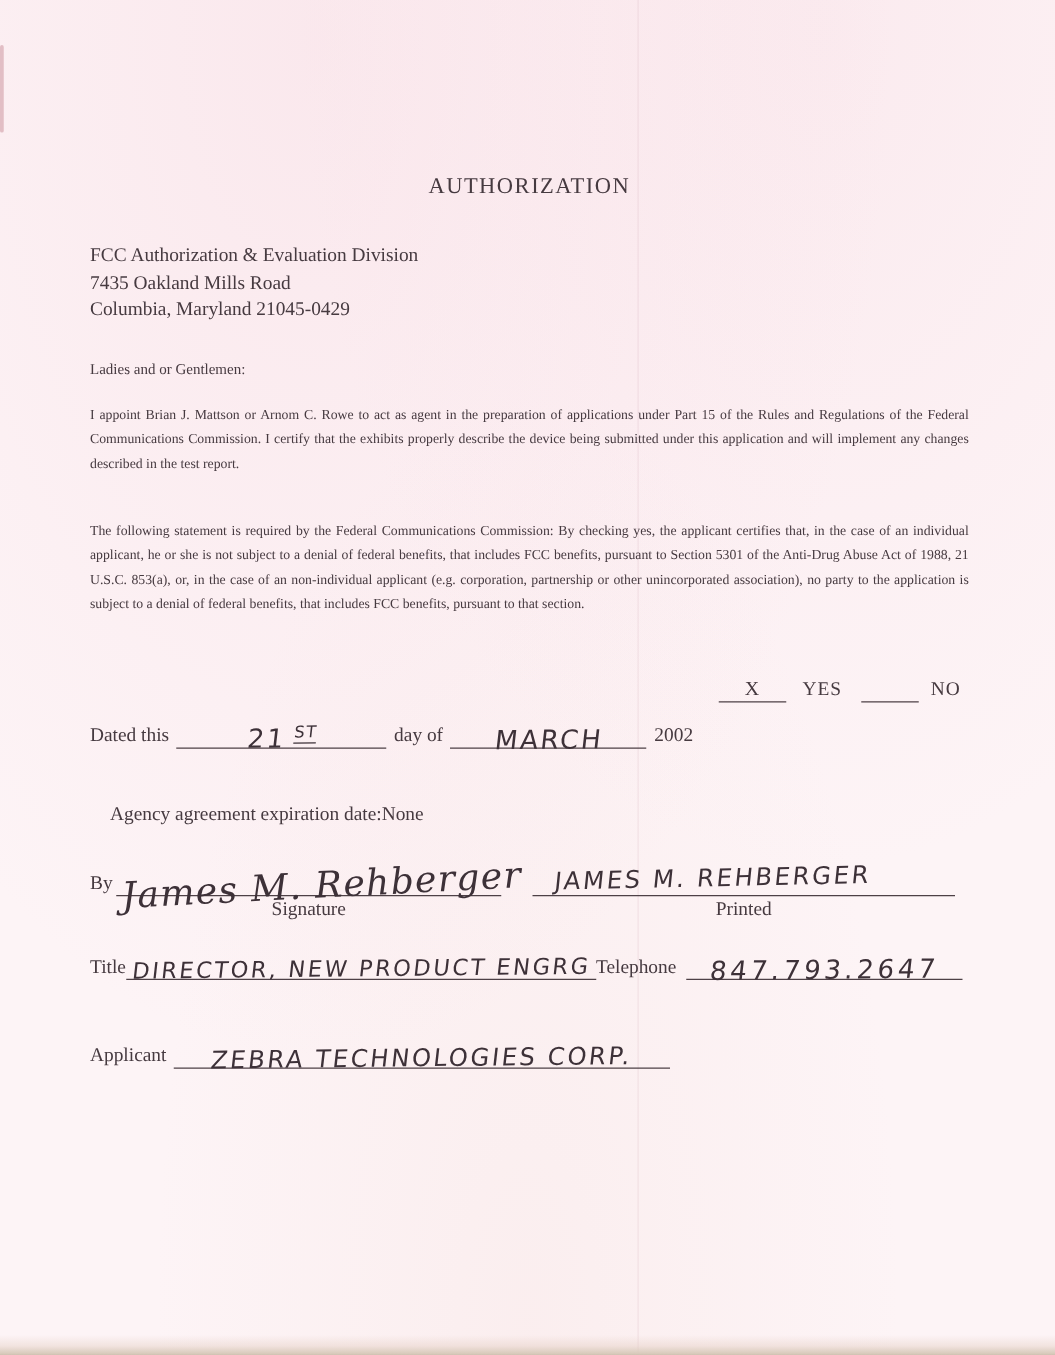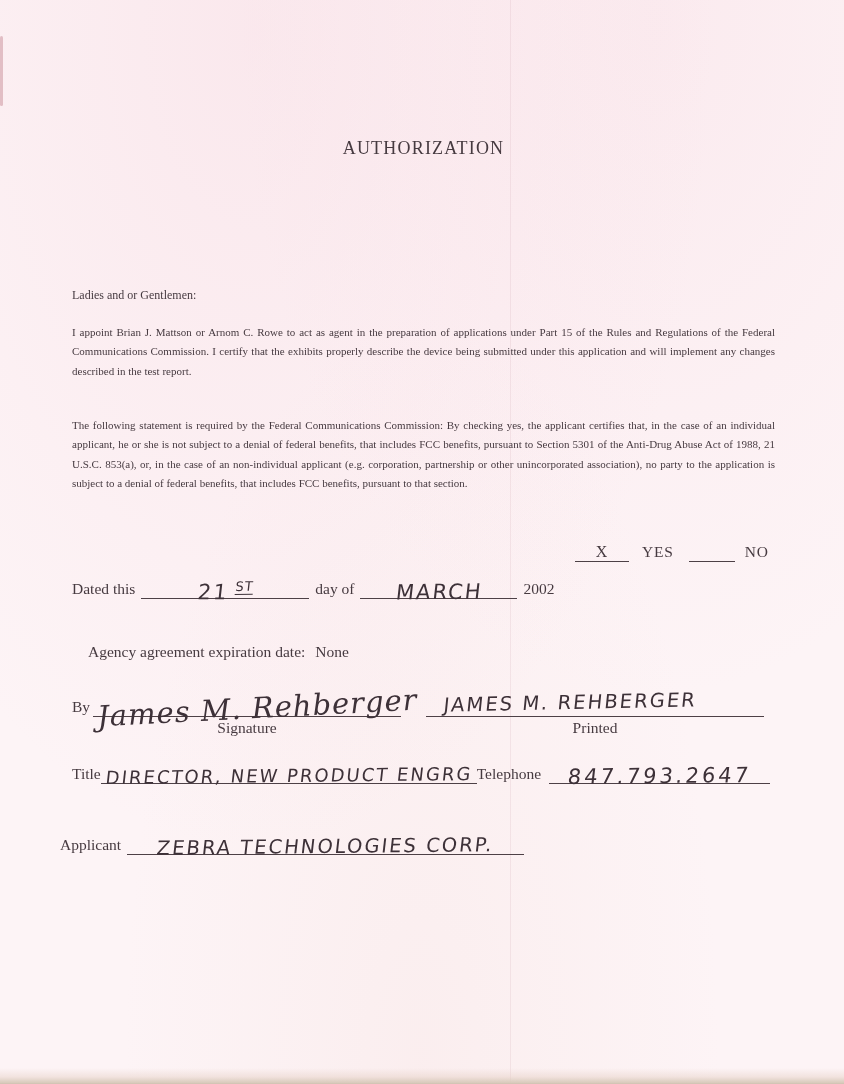--- a/index.html
+++ b/index.html
@@ -127,21 +127,21 @@
   }
   .hand-day sup {
     font-size: 13px;
     border-bottom: 1.5px solid #3d3138;
     letter-spacing: 1px;
   }
   .hand-month { font-size: 21px; position: relative; bottom: -2px; }
 
   
   .agency { top: 643px; left: 88px; }
-  .agency .value { margin-left: 10px; }
+  .agency .value { }
 
   
   .sigrow { position: absolute; top: 672px; left: 72px; width: 703px; height: 70px; font-size: 15.5px; }
   .by-label { position: absolute; left: 0; top: 26px; }
   .sig-line {
     position: absolute; left: 21px; top: 0;
     width: 308px; height: 44px;
     border-bottom: 1.2px solid #4d4046;
   }
   .sig-script {
@@ -165,34 +165,39 @@
   .printed-caption { position: absolute; left: 354px; top: 47px; width: 338px; text-align: center; }
 
   
   .titlerow { top: 763px; left: 72px; }
   .title-blank { width: 376px; }
   .hand-title { font-size: 18px; position: relative; bottom: -2px; }
   .tel-blank { width: 221px; margin-left: 8px; }
   .hand-tel { font-size: 21px; position: relative; bottom: -1px; letter-spacing: 3px; }
 
   
-  .applicantrow { top: 834px; left: 60px; align-items: flex-end; }
+  .applicantrow { top: 834px; left: 72px; align-items: flex-end; }
   .applicant-blank { width: 397px; margin-left: 6px; }
   .hand-applicant { font-size: 19.5px; position: relative; bottom: -1px; }
 </style>
 </head>
 <body>
 
 <div class="page">
   <div class="seam"></div>
   <div class="edge-mark"></div>
   <div class="bottom-edge"></div>
 
   <h1 class="doc-title">AUTHORIZATION</h1>
 
+  <div class="address">
+    <div>FCC Authorization &amp; Evaluation Division</div>
+    <div>7435 Oakland Mills Road</div>
+    <div>Columbia, Maryland 21045-0429</div>
+  </div>
 
   <p class="salutation">Ladies and or Gentlemen:</p>
 
   <p class="para p1">I appoint Brian J. Mattson or Arnom C. Rowe to act as agent in the preparation of applications under Part 15 of the Rules and Regulations of the Federal Communications Commission. I certify that the exhibits properly describe the device being submitted under this application and will implement any changes described in the test report.</p>
 
   <p class="para p2">The following statement is required by the Federal Communications Commission: By checking yes, the applicant certifies that, in the case of an individual applicant, he or she is not subject to a denial of federal benefits, that includes FCC benefits, pursuant to Section 5301 of the Anti-Drug Abuse Act of 1988, 21 U.S.C. 853(a), or, in the case of an non-individual applicant (e.g. corporation, partnership or other unincorporated association), no party to the application is subject to a denial of federal benefits, that includes FCC benefits, pursuant to that section.</p>
 
   <div class="row yesno">
     <span class="blank yn-x"><span>X</span></span>
     <span class="yn-gap"></span>

